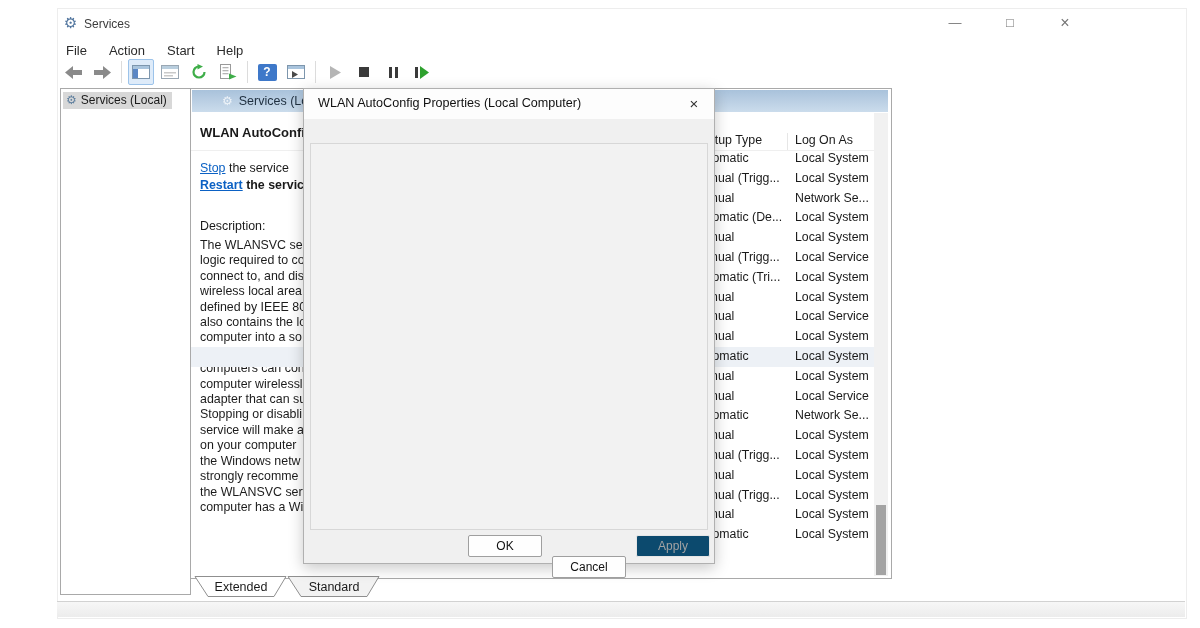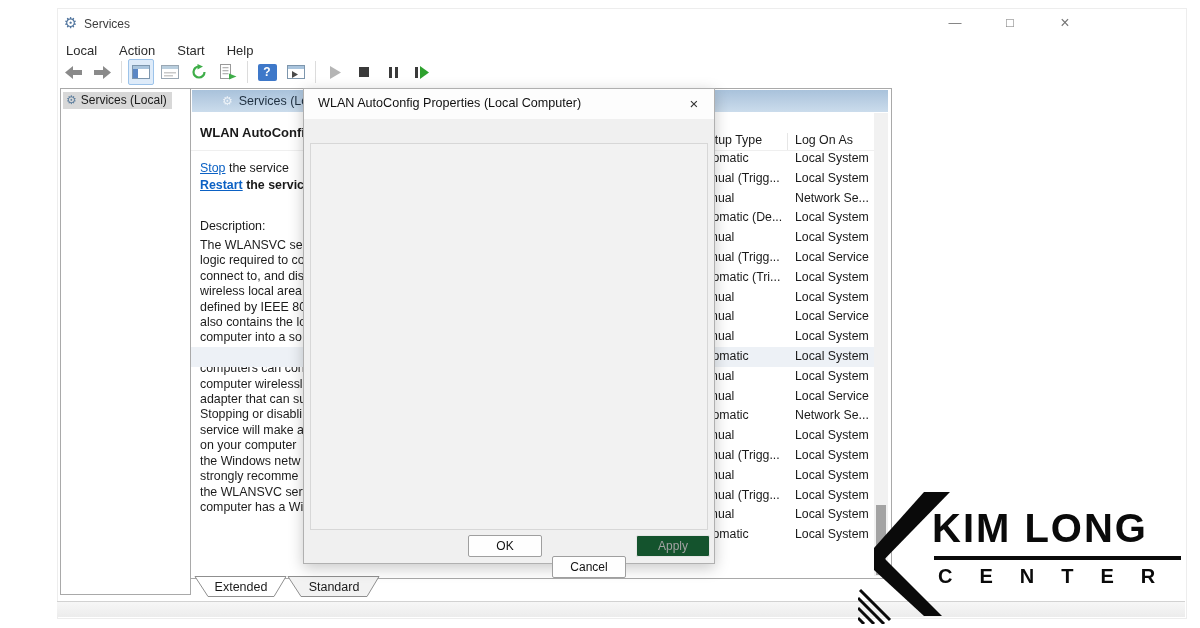--- a/index.html
+++ b/index.html
@@ -60,21 +60,21 @@
   .fval{font-size:12.1px;color:#1c1c1c;white-space:nowrap;}
   .selhl{background:#0078d7;color:#fff;padding:0 2px;}
   .desc-box{left:111px;top:121px;width:275px;height:43px;background:#fff;border:1px solid #c6c6c6;overflow:hidden;font-size:11.3px;line-height:13.4px;padding:2px 16px 0 6px;box-sizing:border-box;white-space:nowrap;}
   .desc-scroll{left:372px;top:122px;width:13px;height:41px;background:#f0f0f0;border-left:1px solid #ddd;}
   .desc-thumb{position:absolute;left:2px;top:2px;width:9px;height:13px;background:#cdcdcd;}
   .path-val{font-size:11.6px;}
   .combo{left:111px;top:215px;width:276px;height:23px;background:#fff;border:1px solid #ababab;box-sizing:border-box;font-size:12px;line-height:21px;padding-left:8px;}
   .combo-arrow{position:absolute;right:8px;top:3px;font-size:9px;color:#8a8a8a;transform:scaleX(1.4);}
   .btn{position:absolute;box-sizing:border-box;text-align:center;font-size:12px;border-radius:2px;}
   .btn.en{background:#fefefe;border:1px solid #9f9f9f;color:#111;}
-  .btn.dis{background:#14532d;border:1px solid #e6e6e6;color:#a2a2a2;}
+  .btn.dis{background:#0c4a6e;border:1px solid #e6e6e6;color:#a2a2a2;}
   .ctl-btn{top:314px;width:89px;height:24px;line-height:22px;}
   .hint{left:15px;font-size:11.8px;color:#1c1c1c;white-space:nowrap;}
   .sp-label{color:#9d9d9d;}
   .sp-input{left:111px;top:384px;width:276px;height:21px;background:#f6f6f6;border:1px solid #e4e4e4;box-sizing:border-box;}
   .bot-btn{top:446px;width:74px;height:22px;line-height:20px;z-index:2;}
   
   .logo{left:858px;top:492px;width:334px;height:132px;z-index:60;}
   .logo-line1{position:absolute;left:74px;top:14px;font-size:40px;font-weight:800;letter-spacing:2px;color:#0a0a0a;white-space:nowrap;}
   .logo-rule{position:absolute;left:76px;top:64px;width:247px;height:4px;background:#0a0a0a;}
   .logo-line2{position:absolute;left:80px;top:73px;font-size:20px;font-weight:700;letter-spacing:27px;color:#0a0a0a;white-space:nowrap;}
@@ -88,21 +88,21 @@
 
   <span class="abs title-icon">⚙</span>
   <span class="abs title-text">Services</span>
   <div class="abs win-controls">
     <span>—</span>
     <span>□</span>
     <span style="font-size:16px;">×</span>
   </div>
 
   <div class="abs menu-bar">
-      <span class="menu-item">Local</span>
+      <span class="menu-item">File</span>
       <span class="menu-item">Action</span>
       <span class="menu-item">Start</span>
       <span class="menu-item">Help</span>
     </div>
 
   <div class="abs toolbar">
     <div class="tbtn">
       <svg class="arrow-ic" viewBox="0 0 17 13">
           <path fill="#8a8a8a" d="M8 0 L0 6.5 L8 13 L8 9 L17 9 L17 4 L8 4 Z"></path>
         </svg>
@@ -364,27 +364,14 @@
     <div class="abs hint" style="top:363px;">from here.</div>
 
     <div class="abs flabel sp-label" style="left:15px;top:387px;">Start parameters:</div>
     <div class="abs sp-input"></div>
 
     <div class="btn en bot-btn" style="left:164px;">OK</div>
     <div class="btn en bot-btn" style="left:248px;margin-top:21px;">Cancel</div>
     <div class="btn dis bot-btn" style="left:332px;">Apply</div>
   </div>
 
-  <div class="abs logo">
-    <svg width="94" height="132" viewBox="0 0 94 132">
-      <path d="M92,0 L66,0 L16,56 L16,78 Z" fill="#0a0a0a"></path>
-      <path d="M16,56 L16,78 L66,124 L84,124 Z" fill="#0a0a0a"></path>
-      <path d="M2,98 L32,128" stroke="#0a0a0a" stroke-width="3"></path>
-      <path d="M0,106 L26,132" stroke="#0a0a0a" stroke-width="3"></path>
-      <path d="M0,116 L16,132" stroke="#0a0a0a" stroke-width="3"></path>
-      <path d="M0,126 L6,132" stroke="#0a0a0a" stroke-width="3"></path>
-    </svg>
-    <div class="logo-line1">KIM LONG</div>
-    <div class="logo-rule"></div>
-    <div class="logo-line2">CENTER</div>
-  </div>
 
 </div>
 
 </body></html>

